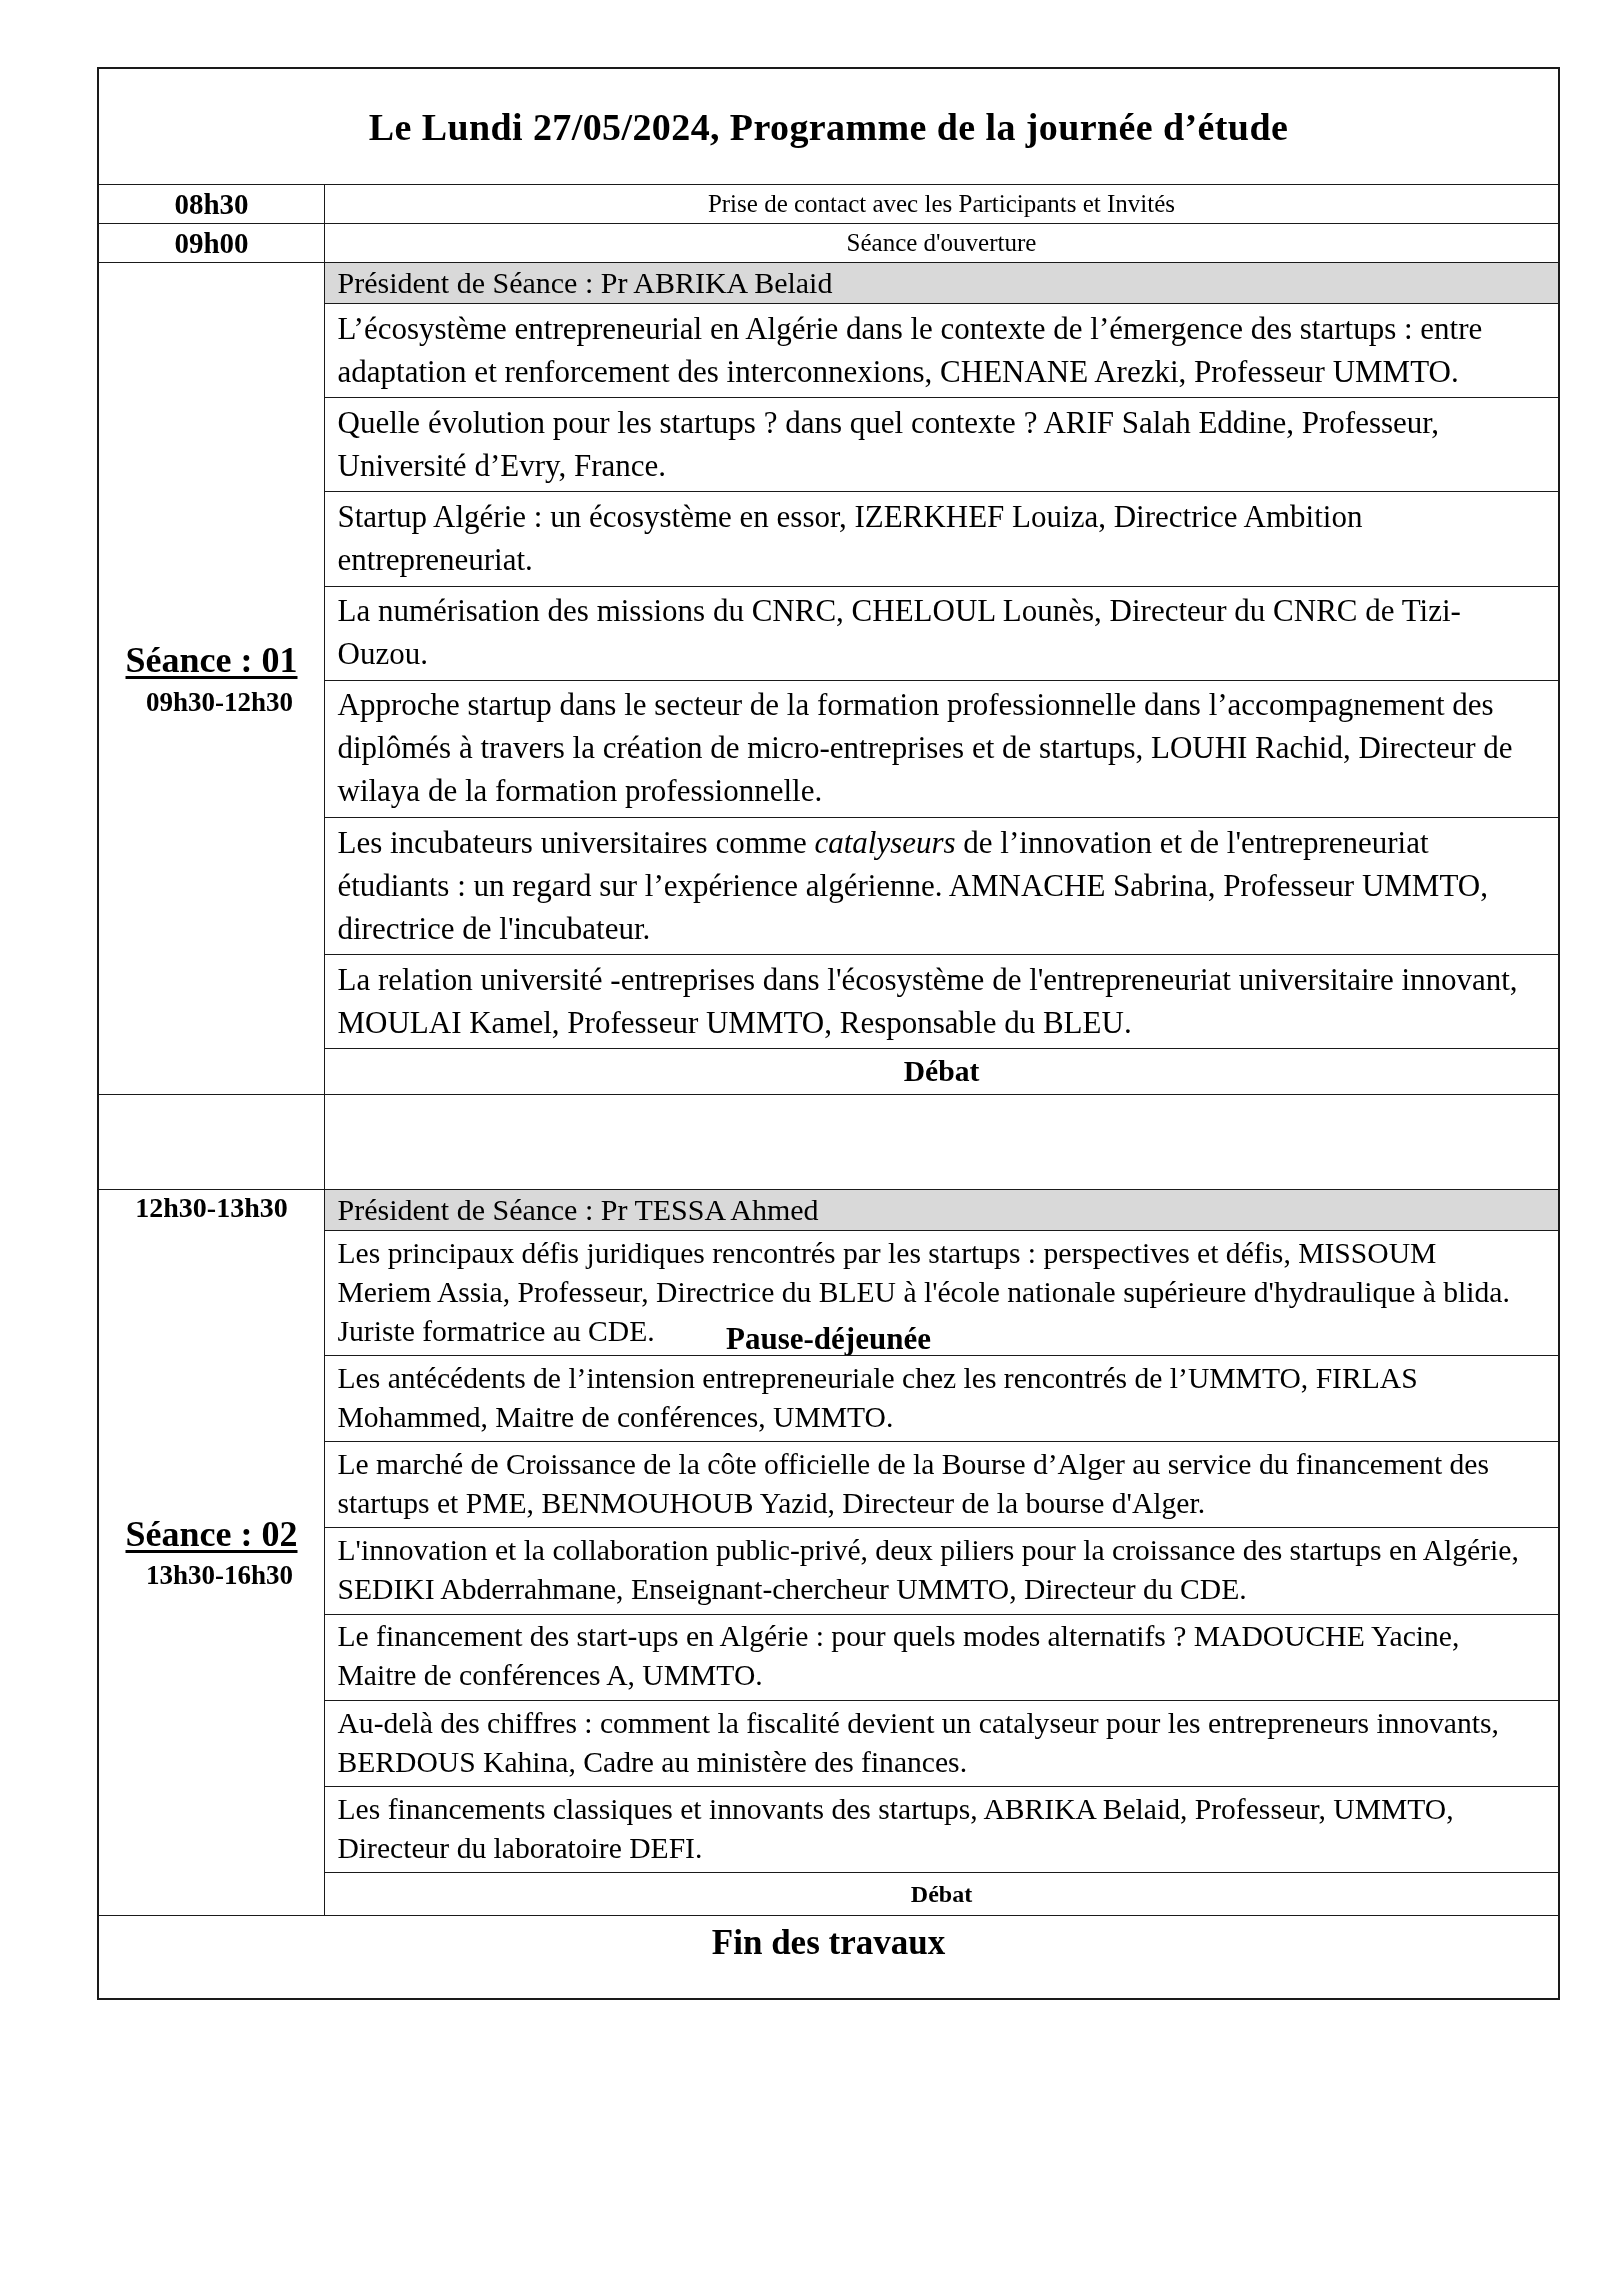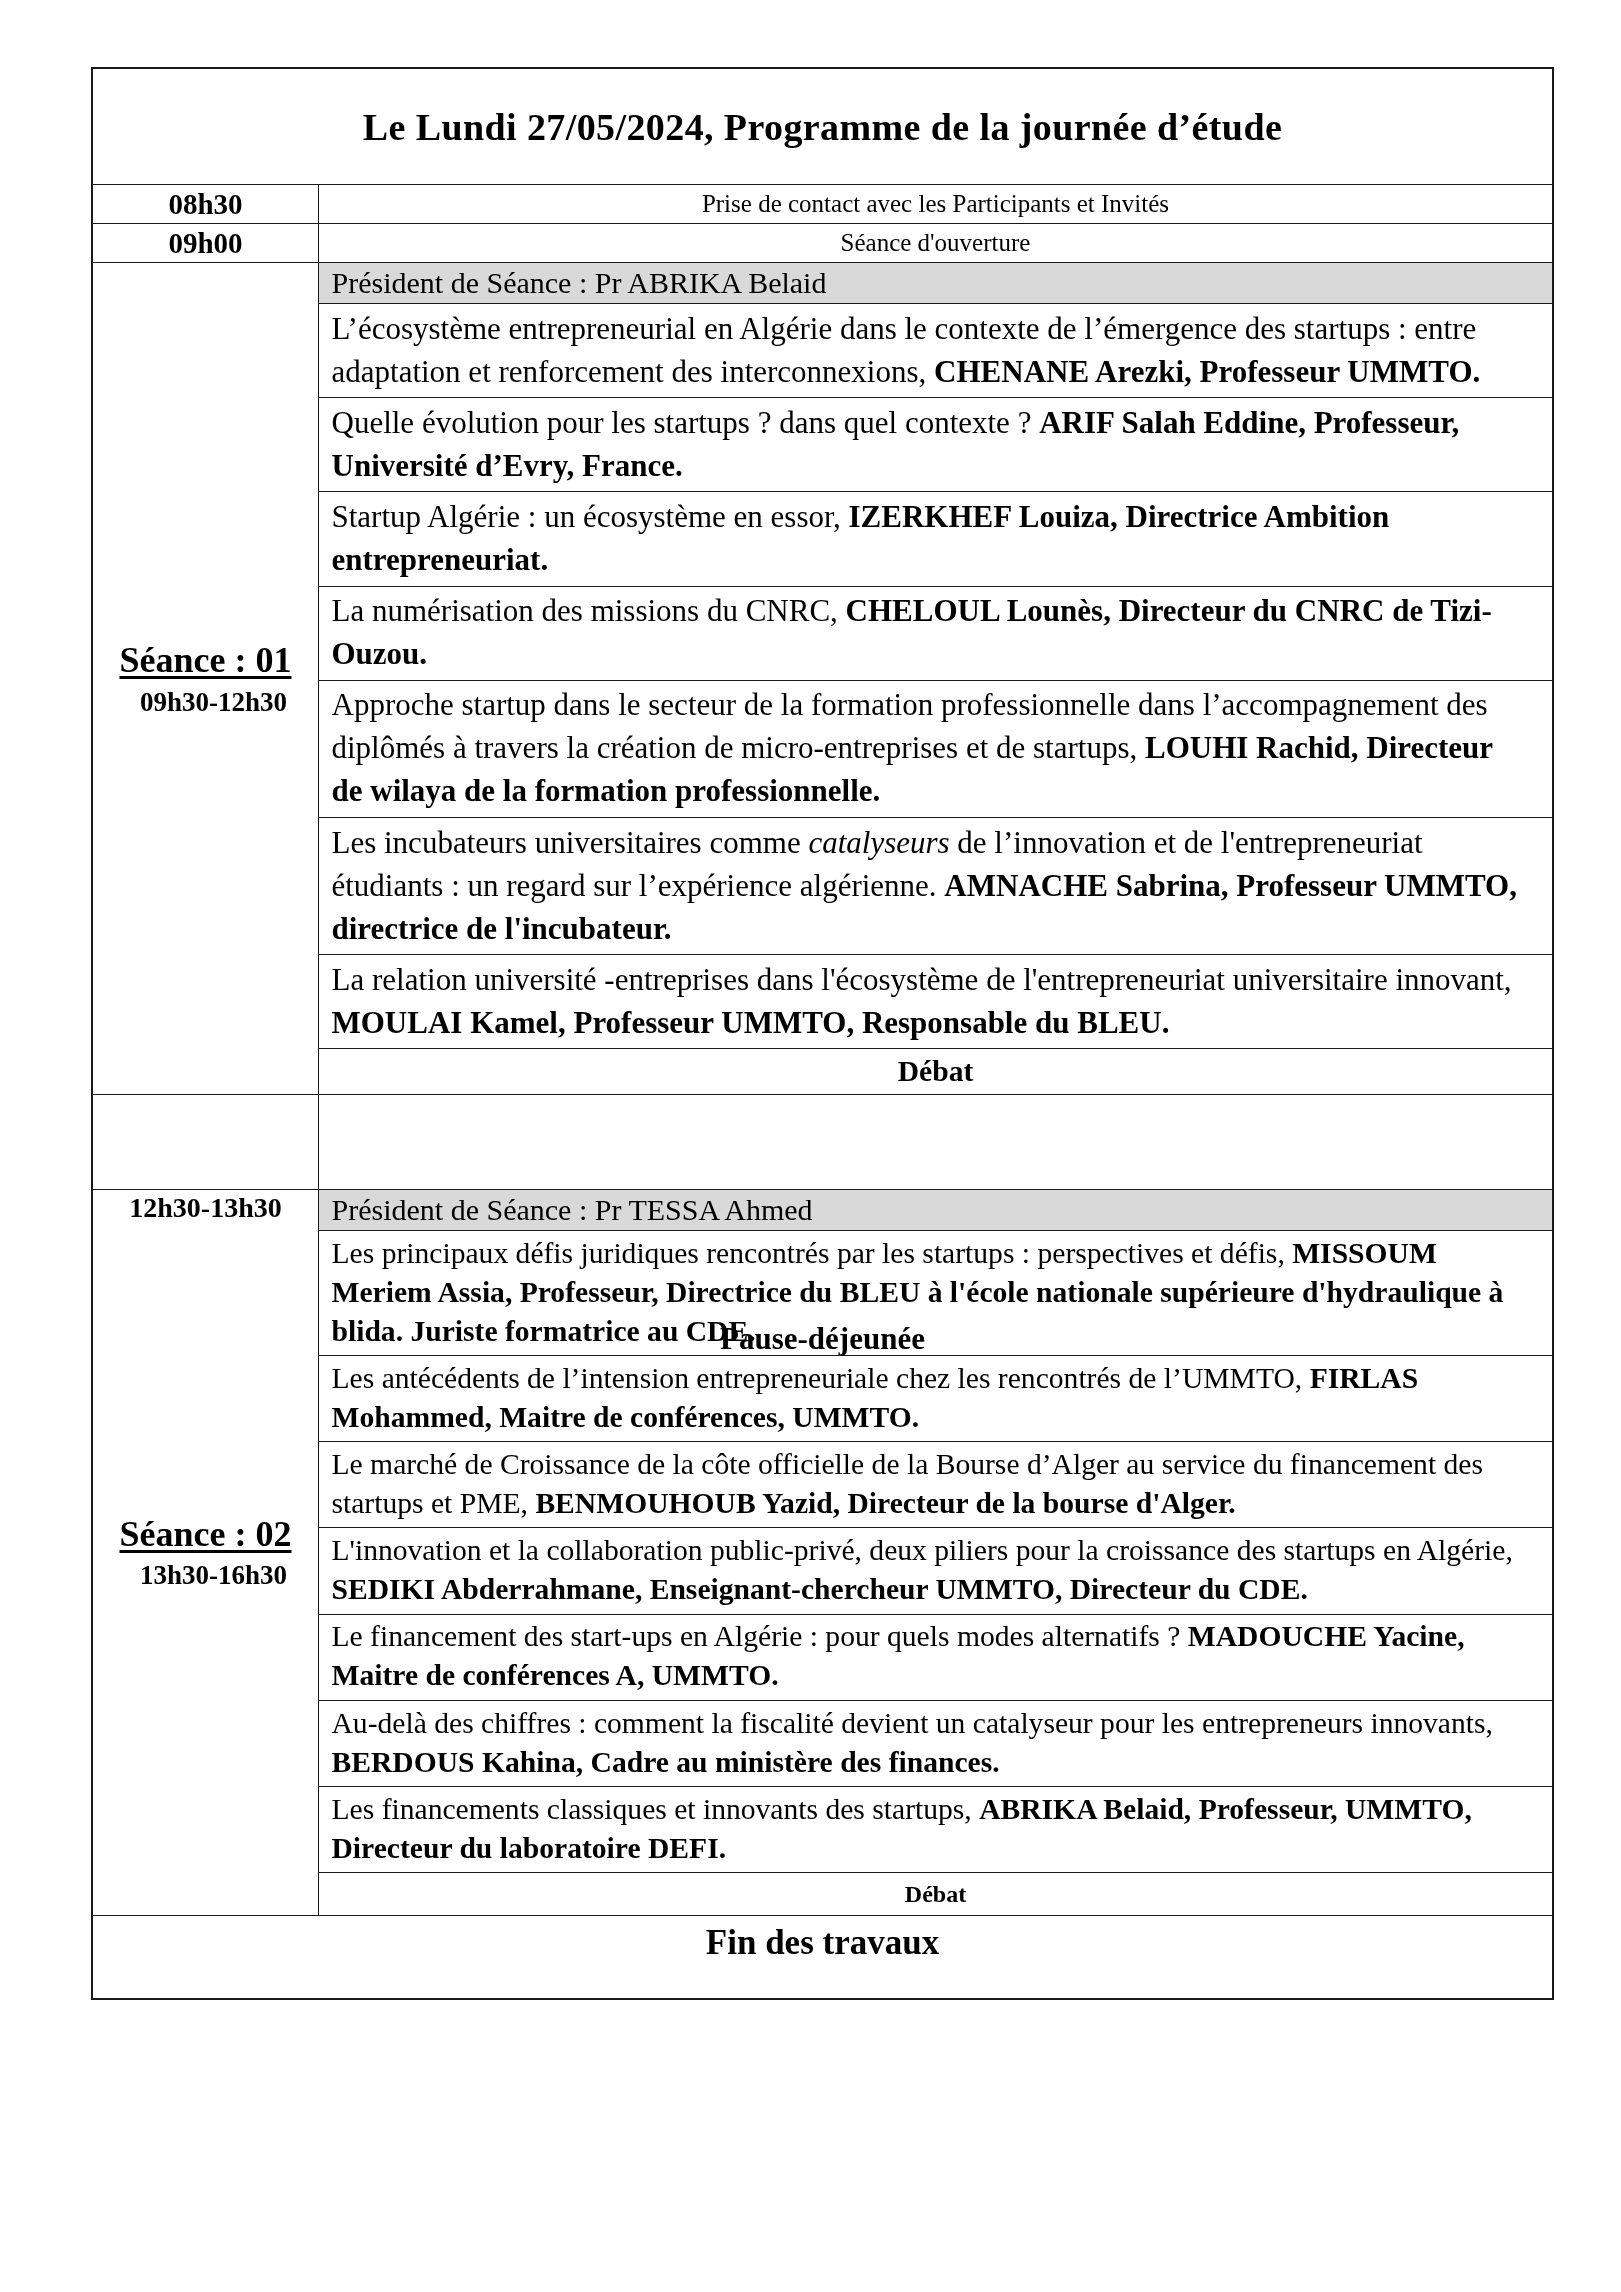--- a/index.html
+++ b/index.html
@@ -8,21 +8,21 @@
     background: #ffffff;
     width: 1622px;
     height: 2293px;
     font-family: "Liberation Serif", "DejaVu Serif", serif;
     color: #000000;
     position: relative;
     overflow: hidden;
   }
   .program-table {
     position: absolute;
-    left: 91px;
+    left: 97px;
     top: 67px;
     width: 1463px;
     border: 2.7px solid #1a1a1a;
     box-sizing: border-box;
     background: #ffffff;
     display: flex;
     flex-direction: column;
   }
   .title-row {
     height: 115px;
@@ -77,21 +77,21 @@
     overflow: hidden;
   }
   .president-row b { font-weight: normal; }
   .talk {
     border-bottom: 1.8px solid #1a1a1a;
     padding: 2.7px 27px 4.5px 12.5px;
     text-align: left;
   }
   .s1 .talk { font-size: 31px; line-height: 43px; }
   .s2 .talk { font-size: 29.6px; line-height: 39px; }
-  .talk b { font-weight: bold; }
+  .talk b { font-weight: normal; }
   .talk i { font-style: italic; }
   .debate-row {
     text-align: center;
     font-weight: bold;
     border-bottom: none;
   }
   .s1 .debate-row { font-size: 29.6px; line-height: 41px; padding: 1.8px 0; }
   .s2 .debate-row { font-size: 24px; line-height: 36px; padding: 2.7px 0; }
   .session-name {
     font-size: 36px;

